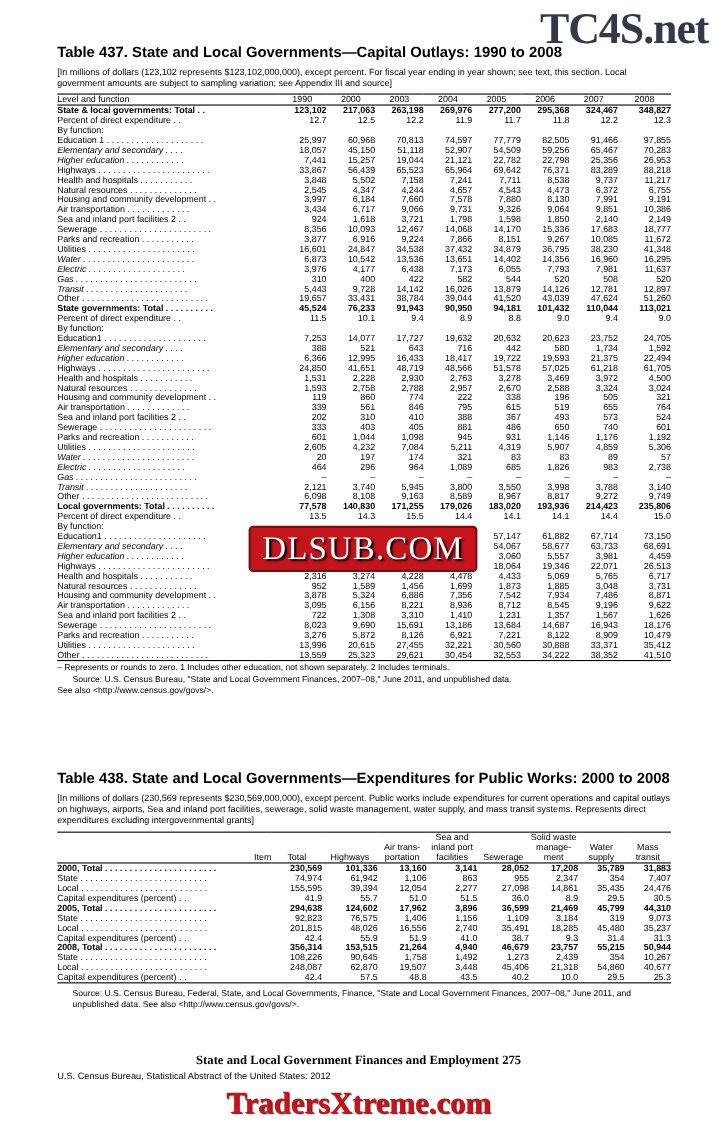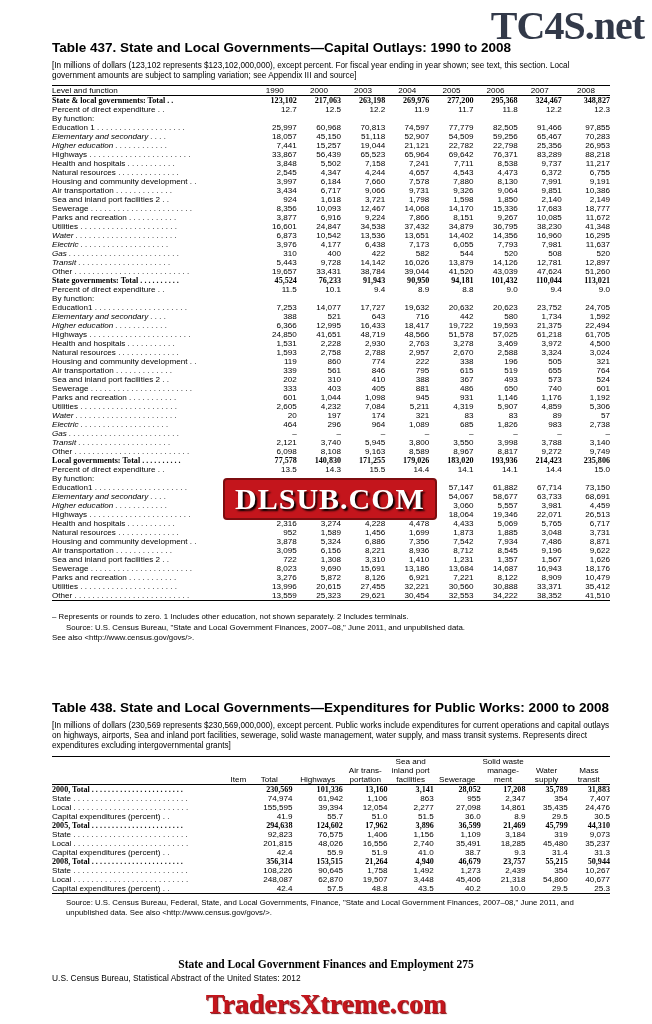--- a/index.html
+++ b/index.html
@@ -1,38 +1,38 @@
 <!DOCTYPE html>
 <html><head>
 <meta charset="utf-8">
 <style>
   html,body{margin:0;padding:0;background:#ffffff;}
   body{width:652px;height:1024px;font-family:"Liberation Sans",sans-serif;color:#000;position:relative;overflow:hidden;}
   .page{position:relative;width:652px;height:1024px;padding:0;box-sizing:border-box;}
   .wm{position:absolute;pointer-events:none;z-index:5;}
   .wm-tc4s{top:2px;right:8px;font-family:"Liberation Serif",serif;font-size:40px;font-weight:bold;color:#0f172a;opacity:.85;letter-spacing:-1px;text-shadow:1px 1px 0 #fff;}
   .wm-dlsub{top:478px;left:170px;width:320px;text-align:center;}
-  .wm-dlsub .inner{display:inline-block;background:#c4151c;color:#fff;font-family:"Liberation Serif",serif;font-weight:bold;font-size:30px;padding:2px 10px;border:2px solid #7d0d10;border-radius:4px;letter-spacing:1px;text-shadow:2px 2px 2px #000;}
+  .wm-dlsub .inner{display:inline-block;background:#c4151c;color:#fff;font-family:"Liberation Serif",serif;font-weight:normal;font-size:30px;padding:2px 10px;border:2px solid #7d0d10;border-radius:4px;letter-spacing:1px;text-shadow:2px 2px 2px #000;}
   .wm-traders{bottom:4px;left:0;width:652px;text-align:center;font-family:"Liberation Serif",serif;font-size:28px;font-weight:bold;color:#c4151c;text-shadow:1px 1px 1px #7d0d10;letter-spacing:0px;}
   h1.tabletitle{font-family:Liberation Sans, sans-serif;font-size:13.5px;font-weight:bold;margin:0;padding:0;line-height:1.25;}
   .headnote{font-family:"Liberation Sans",sans-serif;font-size:8.2px;line-height:1.25;margin:4px 0 4px 0;}
   .sec1{position:absolute;left:52px;top:40px;width:558px;}
   .sec2{position:absolute;left:52px;top:700px;width:558px;}
   table.t{border-collapse:collapse;width:100%;font-family:"Liberation Sans",sans-serif;font-size:8.1px;}
   table.t td,table.t th{padding:0;margin:0;vertical-align:bottom;}
   .rule-top{border-top:1.6px solid #000;}
   .rule-bot{border-bottom:1.6px solid #000;}
   th.colh{font-weight:normal;text-align:center;font-size:8.1px;padding:1px 2px 2px 2px;}
   th.lh{font-weight:normal;text-align:left;padding-left:2px;}
   td.lab{text-align:left;white-space:nowrap;padding-left:2px;}
   td.num{text-align:right;padding-right:3px;white-space:nowrap;}
-  .b{font-weight:bold;font-family:Liberation Serif, serif;}
+  .b{font-weight:bold;}
   .ind1{padding-left:6px;}
   .ind2{padding-left:12px;font-style:italic;}
-  .footn{font-family:"Liberation Sans",sans-serif;font-size:7.8px;line-height:1.3;margin-top:11px;}
+  .footn{font-family:"Liberation Sans",sans-serif;font-size:7.8px;line-height:1.3;margin-top:1px;}
   .src{font-family:"Liberation Sans",sans-serif;font-size:7.8px;line-height:1.3;}
   .footer{position:absolute;left:0;top:958px;width:652px;text-align:center;}
   .footer .big{font-family:"Liberation Serif",serif;font-weight:bold;font-size:11.5px;}
   .footer .small{font-family:"Liberation Sans",sans-serif;font-size:8.4px;margin-top:3px;}
   .t2 td,.t2 th{font-size:8.1px;}
 </style>
 </head>
 <body>
 
 <div class="page">

